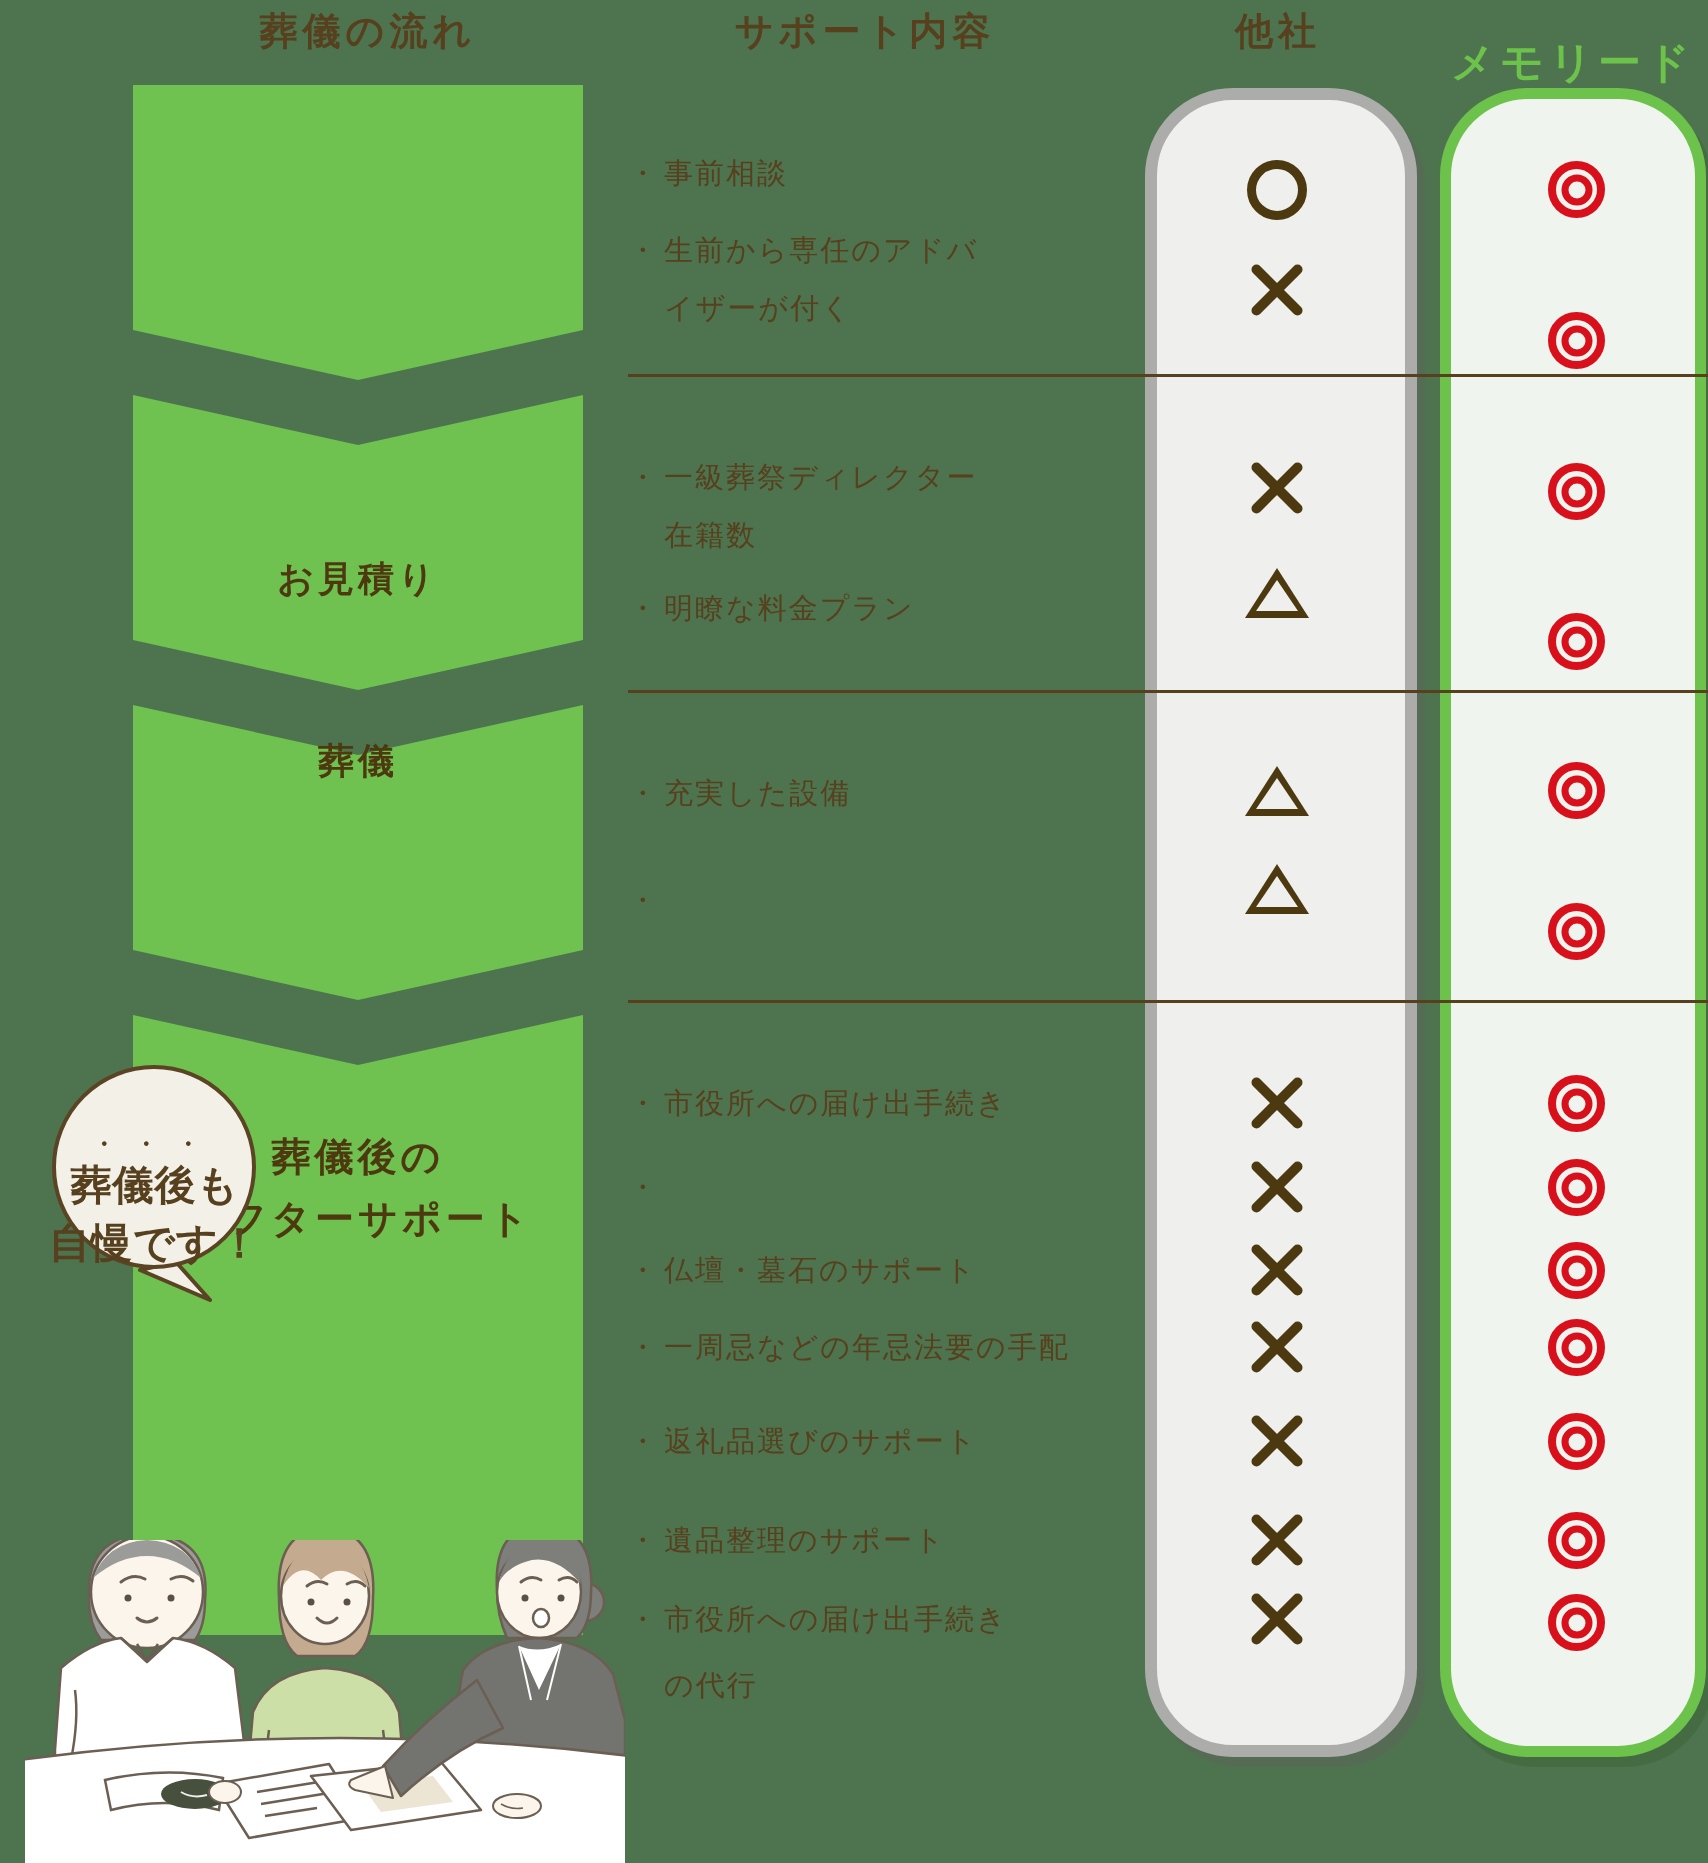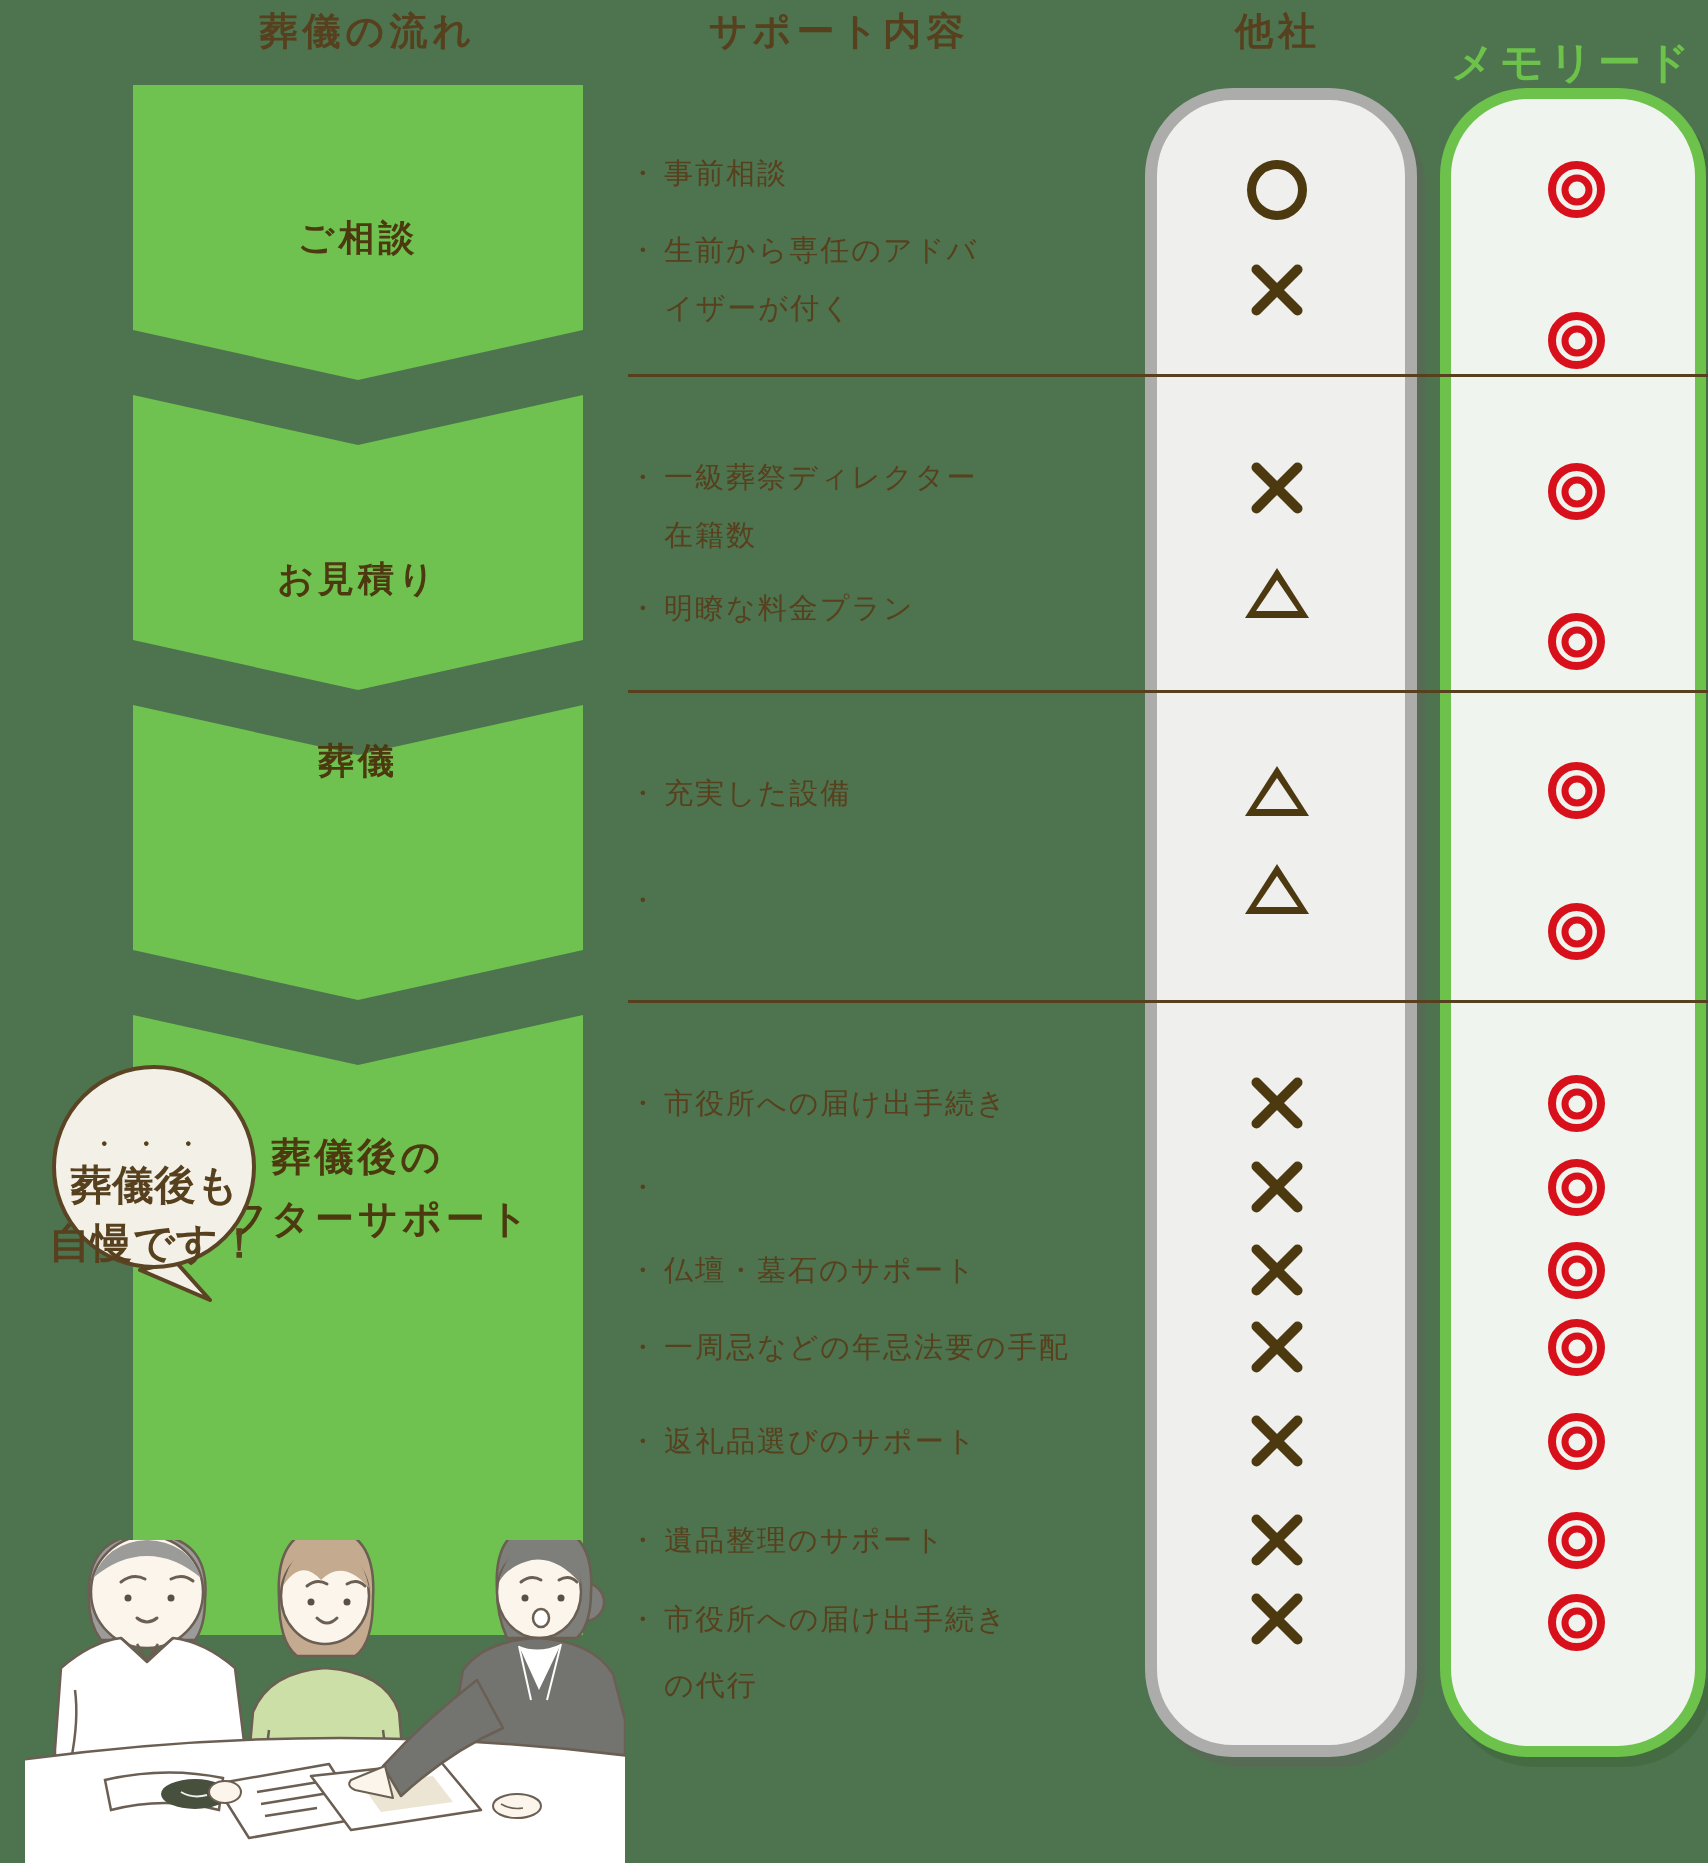--- a/index.html
+++ b/index.html
@@ -60,30 +60,29 @@
     font-size:41px;font-weight:bold;color:#57401E;line-height:58px;white-space:pre-line;letter-spacing:1px;}
   
   .illus{position:absolute;left:25px;top:1540px;z-index:3;}
 </style>
 </head>
 <body>
 
 <div class="canvas">
 
   <div class="hdr" style="left:368px">葬儀の流れ</div>
-  <div class="hdr" style="left:839px">サポート内容</div>
+  <div class="hdr" style="left:865px">サポート内容</div>
   <div class="hdr" style="left:1278px">他社</div>
   <div class="hdr brand" style="left:1573px">メモリード</div>
 
   <div class="chev first" style="top:85px;height:295px"></div>
   <div class="chev mid" style="top:395px;height:295px"></div>
   <div class="chev mid" style="top:705px;height:295px"></div>
   <div class="chev last" style="top:1015px;height:620px"></div>
 
-  <div class="step-label" style="top:207px">ご相談</div>
   <div class="step-label" style="top:548px">お見積り</div>
   <div class="step-label" style="top:730px">葬儀</div>
   <div class="step-label" style="top:1126px;font-size:39px">葬儀後の
 アフターサポート</div>
 
   <div class="col-box competitor-box"></div>
   <div class="col-box brand-box"></div>
 
   <div class="separator" style="top:374px"></div>
   <div class="separator" style="top:690px"></div>

